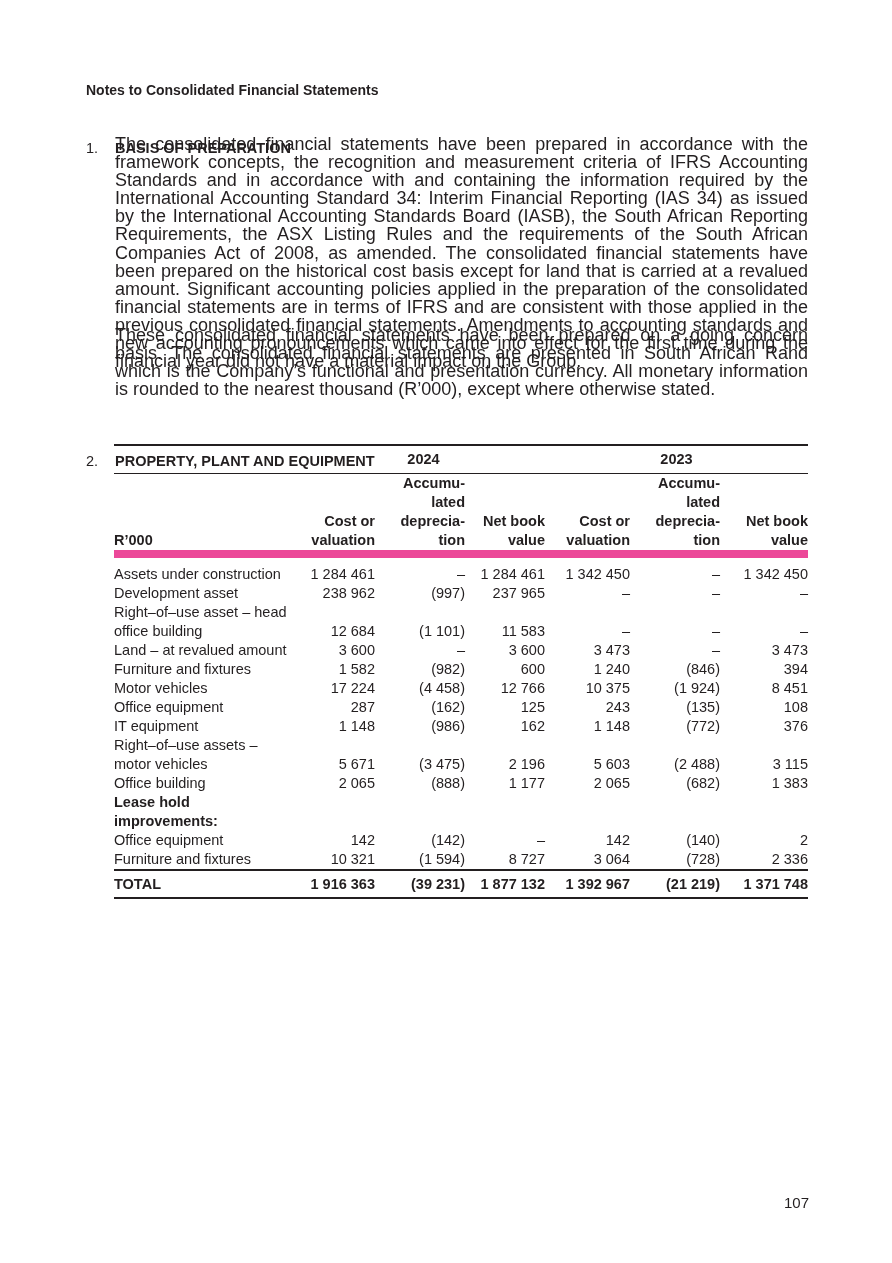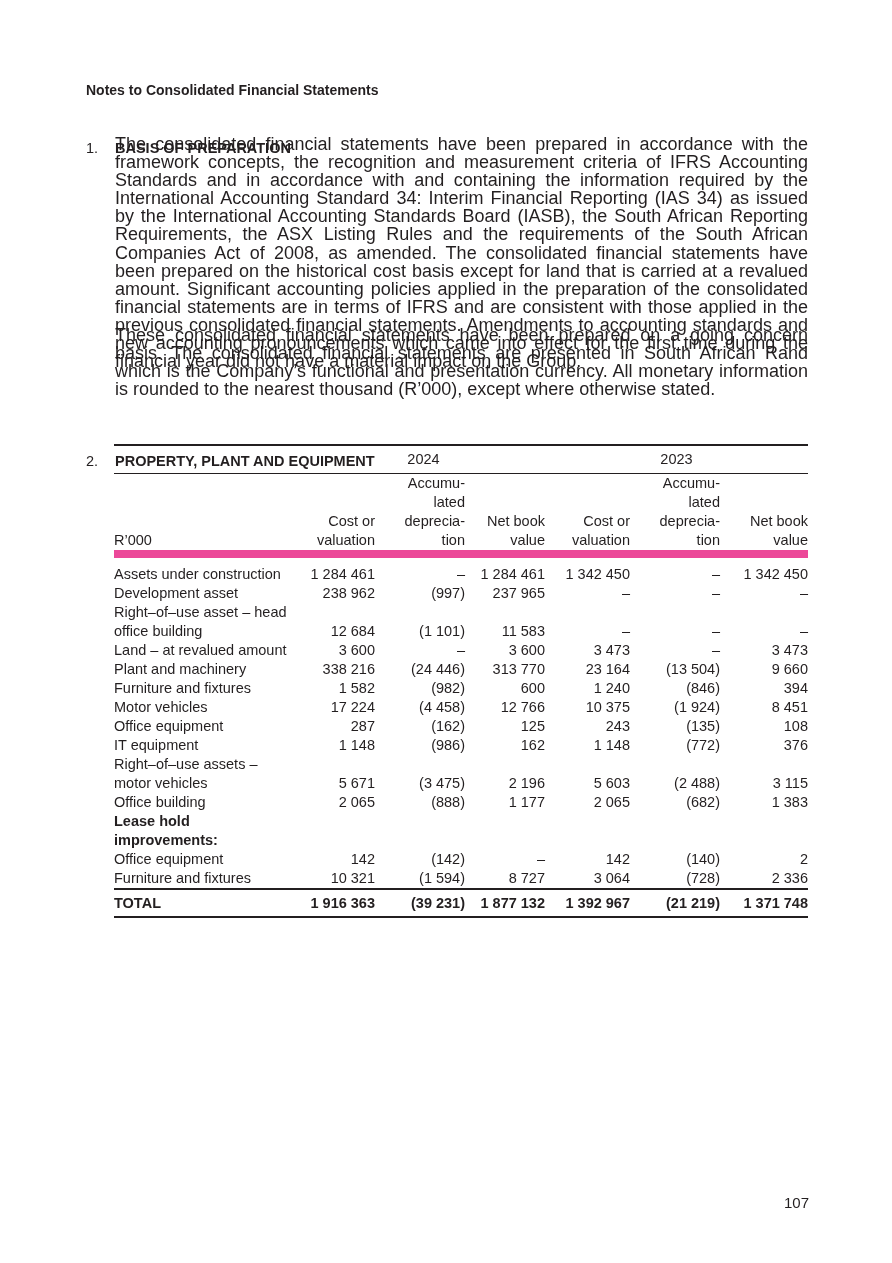--- a/index.html
+++ b/index.html
@@ -3,21 +3,21 @@
 <meta charset="utf-8">
 <style>
   html, body { margin:0; padding:0; background:#ffffff; }
   body { width:892px; height:1263px; position:relative; font-family:"Liberation Sans", sans-serif; color:#231f20; overflow:hidden; }
   .notes-title { position:absolute; left:86px; top:82px; font-size:14px; font-weight:bold; }
   .sec-head { position:absolute; left:86px; font-size:14.5px; font-weight:bold;margin-top:31px; }
   .sec-head .num { display:inline-block; width:29px; font-weight:normal; }
   .para { position:absolute; left:115px; width:693px; font-size:18px; line-height:18.1px; text-align:justify; margin:0; }
   table.ppe { position:absolute; left:114px; top:444px; width:694px; border-collapse:collapse; font-size:14.5px; }
   table.ppe td, table.ppe th { padding:0; line-height:19px; }
-  table.ppe th { font-weight:normal; }
+  table.ppe th { font-weight:bold; }
   .yr-row th { border-top:2px solid #231f20; border-bottom:1px solid #231f20; height:27px; text-align:center; vertical-align:middle; }
   .col-row th { border-bottom:8px solid #ec4899; text-align:right; vertical-align:bottom; line-height:18.5px; padding-top:6px; padding-bottom:2px; }
   .col-row th.lbl { text-align:left; }
   td.num { text-align:right; white-space:nowrap; }
   td.lbl { text-align:left; white-space:nowrap; }
   tr.first td { padding-top:7px; }
   tr.bold td { font-weight:bold; }
   tr.total td { font-weight:bold; border-top:2px solid #231f20; border-bottom:2px solid #231f20; height:26px;margin-left:40px; }
   .pageno { position:absolute; left:784px; top:1194px; font-size:15px; }
 </style>
@@ -125,29 +125,20 @@
       <tr>
         <td class="lbl">Land – at revalued amount</td>
         <td class="num">3 600</td>
         <td class="num">–</td>
         <td class="num">3 600</td>
         <td class="num">3 473</td>
         <td class="num">–</td>
         <td class="num">3 473</td>
       </tr>
       <tr>
-        <td class="lbl">Plant and machinery</td>
-        <td class="num">338 216</td>
-        <td class="num">(24 446)</td>
-        <td class="num">313 770</td>
-        <td class="num">23 164</td>
-        <td class="num">(13 504)</td>
-        <td class="num">9 660</td>
-      </tr>
-      <tr>
         <td class="lbl">Furniture and fixtures</td>
         <td class="num">1 582</td>
         <td class="num">(982)</td>
         <td class="num">600</td>
         <td class="num">1 240</td>
         <td class="num">(846)</td>
         <td class="num">394</td>
       </tr>
       <tr>
         <td class="lbl">Motor vehicles</td>

